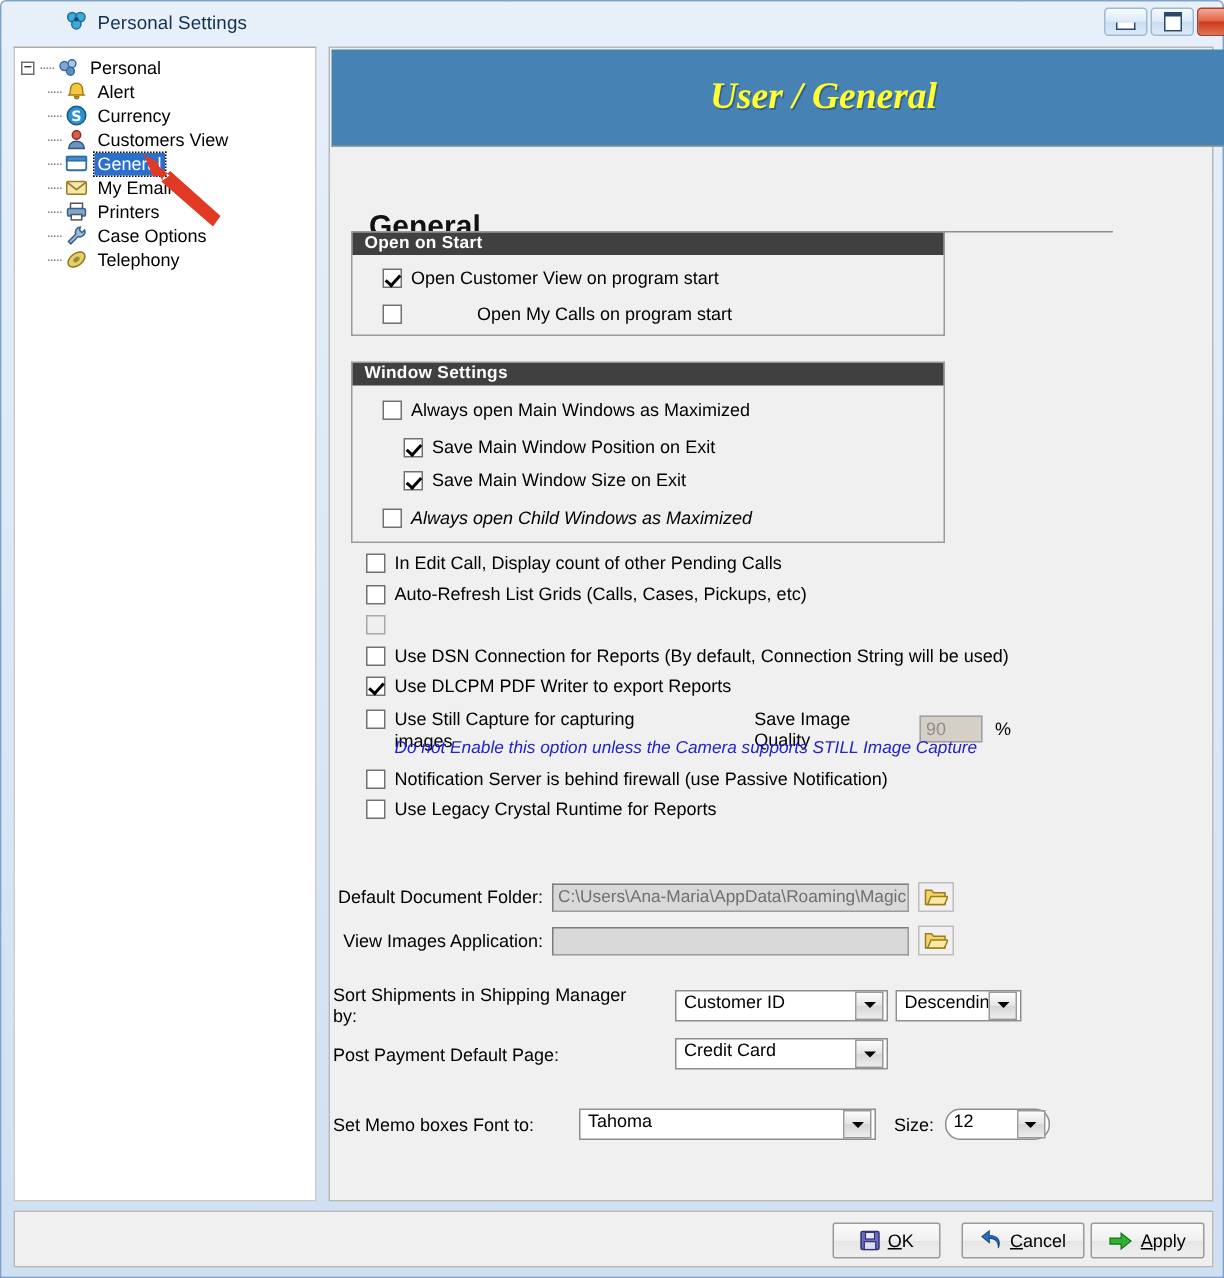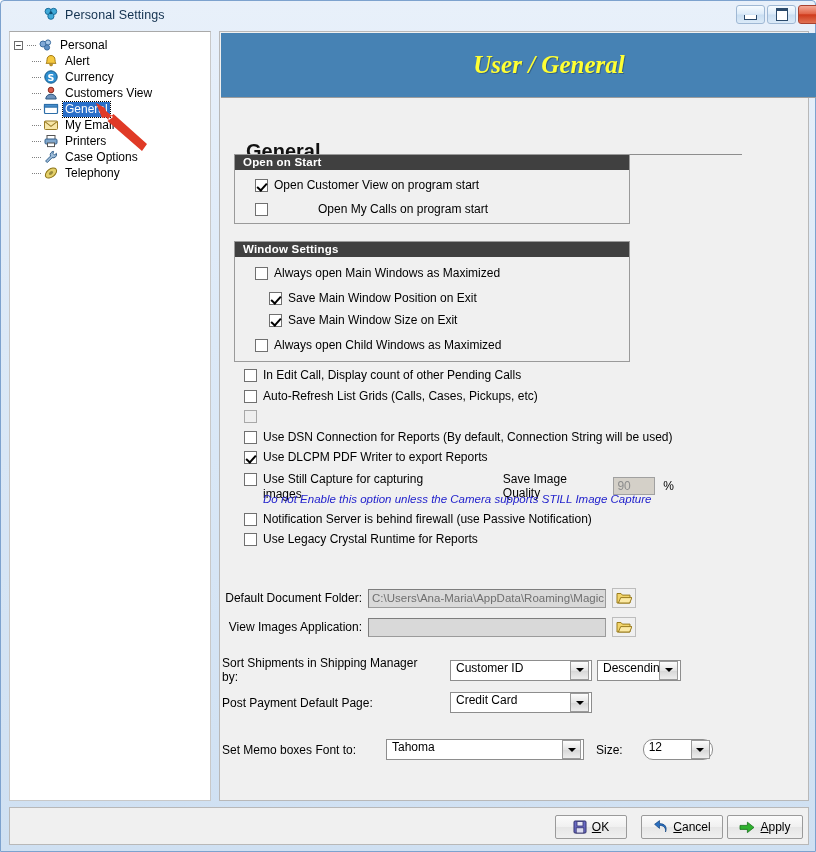--- a/index.html
+++ b/index.html
@@ -338,21 +338,21 @@
           <span class="cblabel">Always open Main Windows as Maximized</span>
         </div>
         <div class="cbrow" style="padding-left:34px;height:22px;">
           <span class="cb checked"></span>
           <span class="cblabel">Save Main Window Position on Exit</span>
         </div>
         <div class="cbrow" style="padding-left:34px;height:25px;">
           <span class="cb checked"></span>
           <span class="cblabel">Save Main Window Size on Exit</span>
         </div>
-        <div class="cbrow" style="padding-left:20px;height:22px;">
+        <div class="cbrow" style="padding-left:20px;height:22px;font-style:italic;">
           <span class="cb"></span>
           <span class="cblabel">Always open Child Windows as Maximized</span>
         </div>
       </div>
     </div>
 
     <div style="position:absolute;left:24px;top:336px;width:430px;">
       <div class="cbrow" style="height:20.5px;">
         <span class="cb"></span>
         <span class="cblabel">In Edit Call, Display count of other Pending Calls</span>
@@ -445,21 +445,21 @@
       </div>
 
       <div class="comborow" style="margin-top:26px;">
         <span class="clabel" style="width:146px;">Set Memo boxes Font to:</span>
         <span class="combo" style="width:198px;">
           <span class="cval">Tahoma</span>
           <span class="carrow">
               <i></i>
             </span>
         </span>
-        <span style="margin-left:12px;margin-right:20px;font-size:12px;">Size:</span>
+        <span style="margin-left:12px;margin-right:7px;font-size:12px;">Size:</span>
         <span class="combo" style="width:70px;border-radius:10px;">
           <span class="cval">12</span>
           <span class="carrow">
               <i></i>
             </span>
         </span>
       </div>
     </div>
 
   </div>

